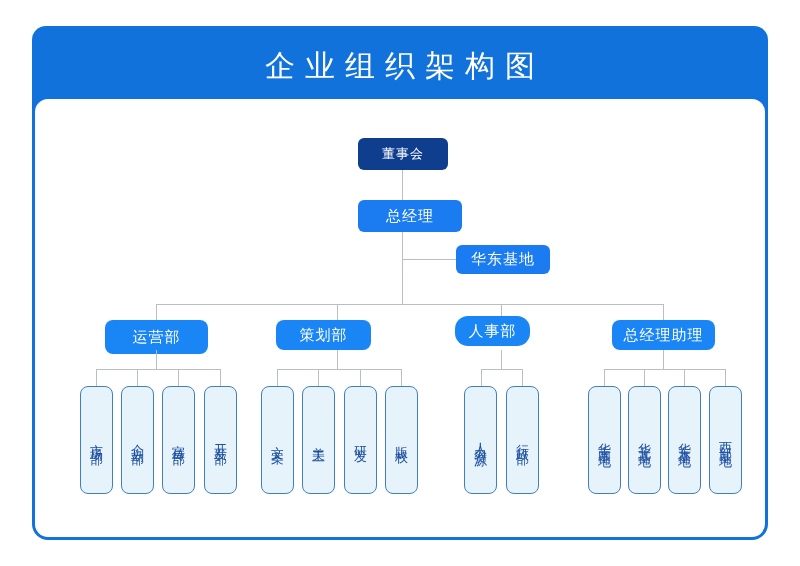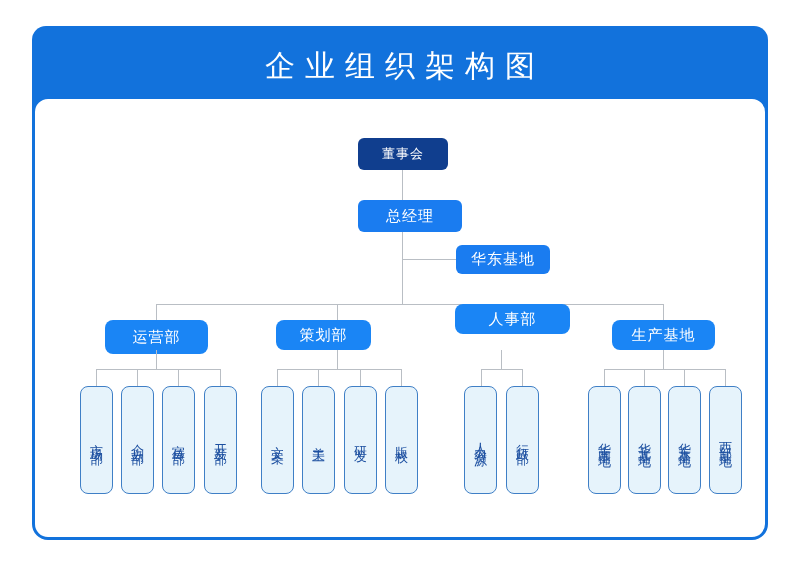--- a/index.html
+++ b/index.html
@@ -178,32 +178,32 @@
     <div class="line v" style="left:318px; top:369px; height:17px;"></div>
     <div class="line v" style="left:360px; top:369px; height:17px;"></div>
     <div class="line v" style="left:401px; top:369px; height:17px;"></div>
 
     <div class="node leaf" style="left:261px; top:386px; width:33px; height:108px;">文案</div>
     <div class="node leaf" style="left:302px; top:386px; width:33px; height:108px;">美工</div>
     <div class="node leaf" style="left:344px; top:386px; width:33px; height:108px;">研发</div>
     <div class="node leaf" style="left:385px; top:386px; width:33px; height:108px;">版权</div>
 
     <div class="line v" style="left:501px; top:304px; height:16px;"></div>
-    <div class="node dept" style="left:455px; top:304px; width:115px; height:30px;">人事部</div>
+    <div class="node dept" style="left:455px; top:316px; width:75px; height:30px;border-radius:13px;">人事部</div>
     <div class="line v" style="left:501px; top:350px; height:19px;"></div>
     <div class="line h" style="left:481px; top:369px; width:41px;"></div>
 
     <div class="line v" style="left:481px; top:369px; height:17px;"></div>
     <div class="line v" style="left:522px; top:369px; height:17px;"></div>
 
     <div class="node leaf" style="left:464px; top:386px; width:33px; height:108px;">人力资源</div>
     <div class="node leaf" style="left:506px; top:386px; width:33px; height:108px;">行政部</div>
 
     <div class="line v" style="left:663px; top:304px; height:16px;"></div>
-    <div class="node dept" style="left:612px; top:320px; width:103px; height:30px;">生产基地</div>
+    <div class="node dept" style="left:612px; top:320px; width:103px; height:30px;">总经理助理</div>
     <div class="line v" style="left:663px; top:350px; height:19px;"></div>
     <div class="line h" style="left:604px; top:369px; width:121px;"></div>
 
     <div class="line v" style="left:604px; top:369px; height:17px;"></div>
     <div class="line v" style="left:644px; top:369px; height:17px;"></div>
     <div class="line v" style="left:684px; top:369px; height:17px;"></div>
     <div class="line v" style="left:725px; top:369px; height:17px;"></div>
 
     <div class="node leaf" style="left:588px; top:386px; width:33px; height:108px;">华南基地</div>
     <div class="node leaf" style="left:628px; top:386px; width:33px; height:108px;">华北基地</div>

